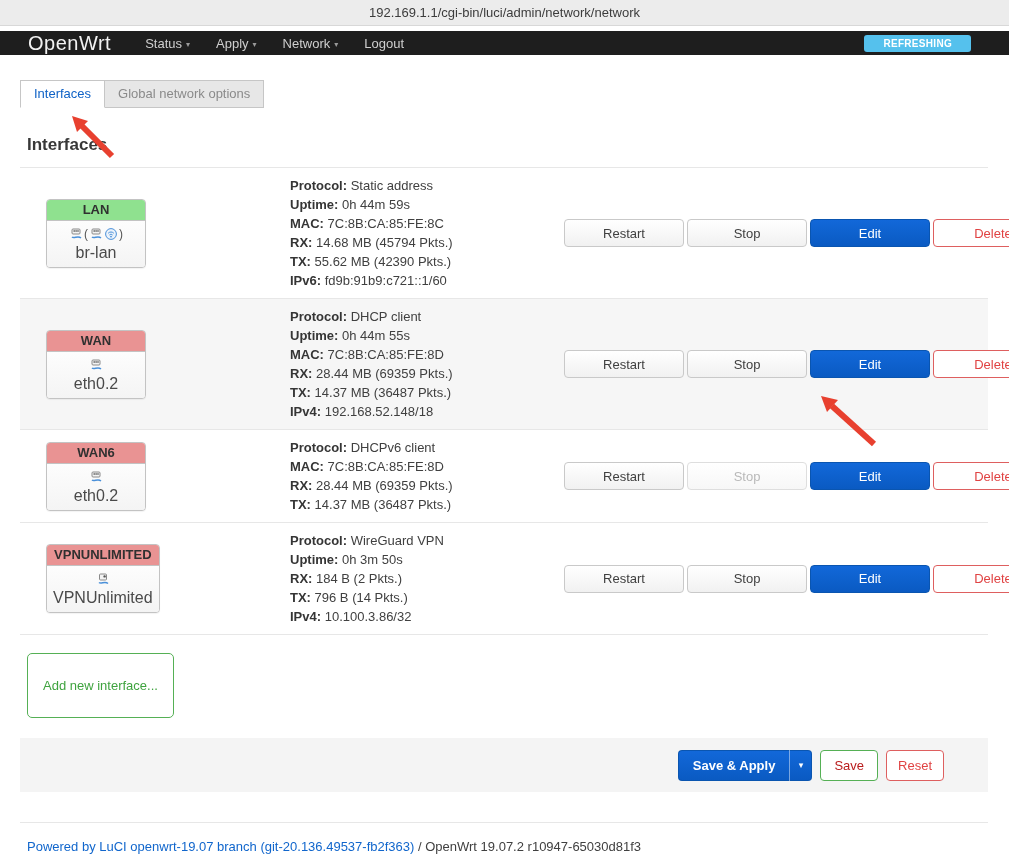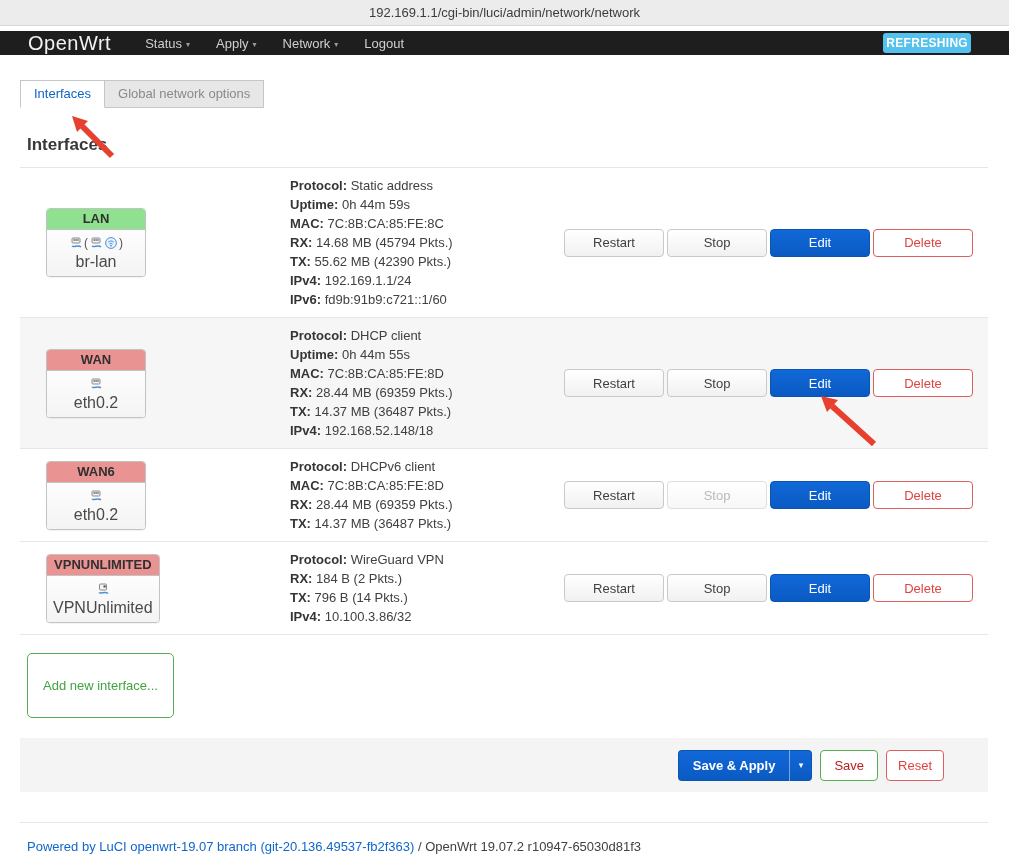--- a/index.html
+++ b/index.html
@@ -18,22 +18,22 @@
 
   
   .navbar{
     margin-top:5px; height:24px; background:#1e1e1e;
     display:flex; align-items:center; padding:0 38px 0 28px;
   }
   .brand{ color:#f2f2f2; font-size:20px; font-weight:300; letter-spacing:.5px; margin-right:34px; }
   .nav-item{ color:#cfcfcf; font-size:13px; margin-right:26px; cursor:pointer; text-decoration:none; display:flex; align-items:center; gap:4px;}
   .caret-down{ font-size:8px; color:#9a9a9a; position:relative; top:1px;}
   .badge{
-    margin-left:auto; color:#fff; font-size:12px; font-weight:bold;
-    padding:3px 3px; border-radius:3px; letter-spacing:.3px;
+    margin-left:auto; color:#fff; font-size:10px; font-weight:bold;
+    padding:3px 19px; border-radius:3px; letter-spacing:.3px;
   }
 
   
   .content{ padding:25px 21px 0 20px; position:relative; }
 
   .tabs{ display:flex; }
   .tab{
     font-size:13px; padding:5px 13px 6px; border:1px solid #c6c6c6;
     background:#e7e7e7; color:#8a8a8a; cursor:pointer; text-decoration:none;
   }
@@ -60,21 +60,21 @@
   .iface-box-body{ padding:4px 6px 5px; background:linear-gradient(#fdfdfd,#f4f4f4); }
   .iface-icons{ height:18px; display:flex; align-items:center; justify-content:center; gap:1px; font-size:12px; color:#555; }
   .paren::before{ content:"("; } .paren2::before{ content:")"; }
   .iface-device{ font-size:16px; color:#4a4a4a; margin-top:1px; }
 
   .cell-details{ width:254px; flex:none; font-size:13px; line-height:19px; color:#404040; }
   .detail-line b{ color:#353535; }
 
   .cell-buttons{ flex:1; display:flex; justify-content:flex-start; padding-left:20px; gap:3px; }
   .btn{
-    width:100px; height:28px; font-size:13px; font-family:inherit; cursor:pointer;
+    width:120px; height:28px; font-size:13px; font-family:inherit; cursor:pointer;
     border:1px solid #c9c9c9; border-radius:4px; color:#404040;
     background:linear-gradient(#ffffff,#f1f1f1);
   }
   .btn.disabled{ color:#b9b9b9; border-color:#dedede; background:linear-gradient(#ffffff,#f7f7f7); }
   .btn.btn-edit{ border:1px solid #0a55b0; background:linear-gradient(#1268d9,#0a5ac2); color:#fff; }
   .btn.btn-delete{ border:1px solid #de5f5f; color:#e04343; background:#fff; }
 
   
   .add-row{ padding:18px 0 20px 7px; }
   .btn-add{
@@ -183,21 +183,20 @@
             <div class="iface-device">br-lan</div>
           </div>
         </div>
       </div>
       <div class="cell-details">
           <div class="detail-line"><b>Protocol:</b> Static address</div>
           <div class="detail-line"><b>Uptime:</b> 0h 44m 59s</div>
           <div class="detail-line"><b>MAC:</b> 7C:8B:CA:85:FE:8C</div>
           <div class="detail-line"><b>RX:</b> 14.68 MB (45794 Pkts.)</div>
           <div class="detail-line"><b>TX:</b> 55.62 MB (42390 Pkts.)</div>
-          <div class="detail-line"><b>IPv4:</b> 192.169.1.1/24</div>
           <div class="detail-line"><b>IPv6:</b> fd9b:91b9:c721::1/60</div>
         </div>
       <div class="cell-buttons">
         <button class="btn">Restart</button>
         <button class="btn">Stop</button>
         <button class="btn btn-edit">Edit</button>
         <button class="btn btn-delete">Delete</button>
       </div>
     </div>
 
@@ -278,20 +277,21 @@
                   <circle cx="8.6" cy="4.4" r="1.2" fill="#555"></circle>
                   <path d="M3 10.5 C5 12.5 9 8.5 12 11.5" fill="none" stroke="#4a90d9" stroke-width="1.4"></path>
                 </svg>
             </div>
             <div class="iface-device">VPNUnlimited</div>
           </div>
         </div>
       </div>
       <div class="cell-details">
           <div class="detail-line"><b>Protocol:</b> WireGuard VPN</div>
+          <div class="detail-line"><b>Uptime:</b> 0h 3m 50s</div>
           <div class="detail-line"><b>RX:</b> 184 B (2 Pkts.)</div>
           <div class="detail-line"><b>TX:</b> 796 B (14 Pkts.)</div>
           <div class="detail-line"><b>IPv4:</b> 10.100.3.86/32</div>
         </div>
       <div class="cell-buttons">
         <button class="btn">Restart</button>
         <button class="btn">Stop</button>
         <button class="btn btn-edit">Edit</button>
         <button class="btn btn-delete">Delete</button>
       </div>

